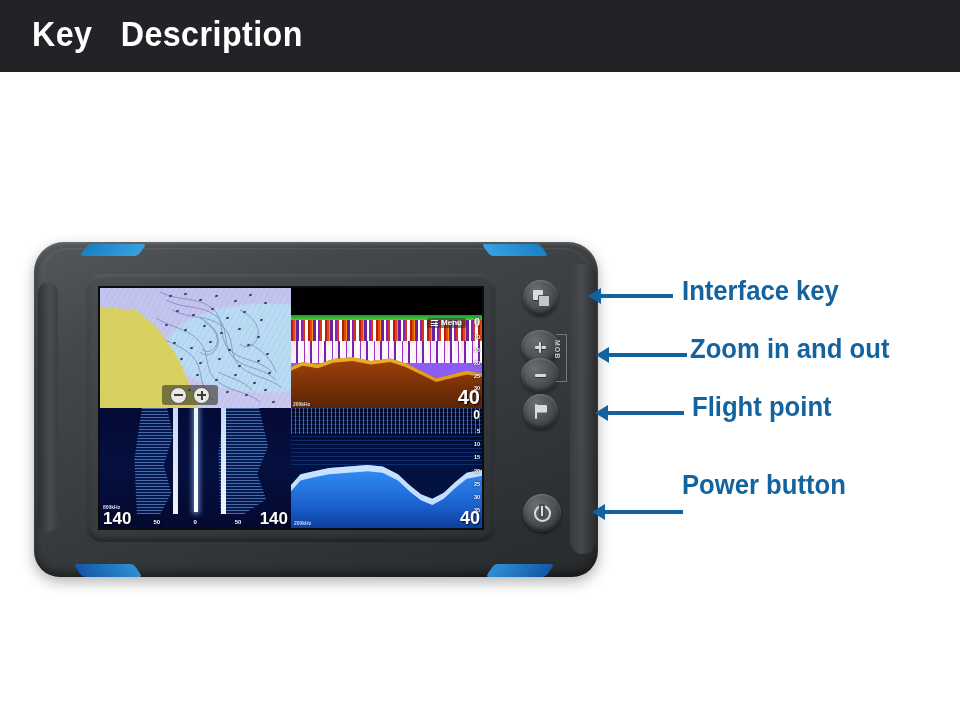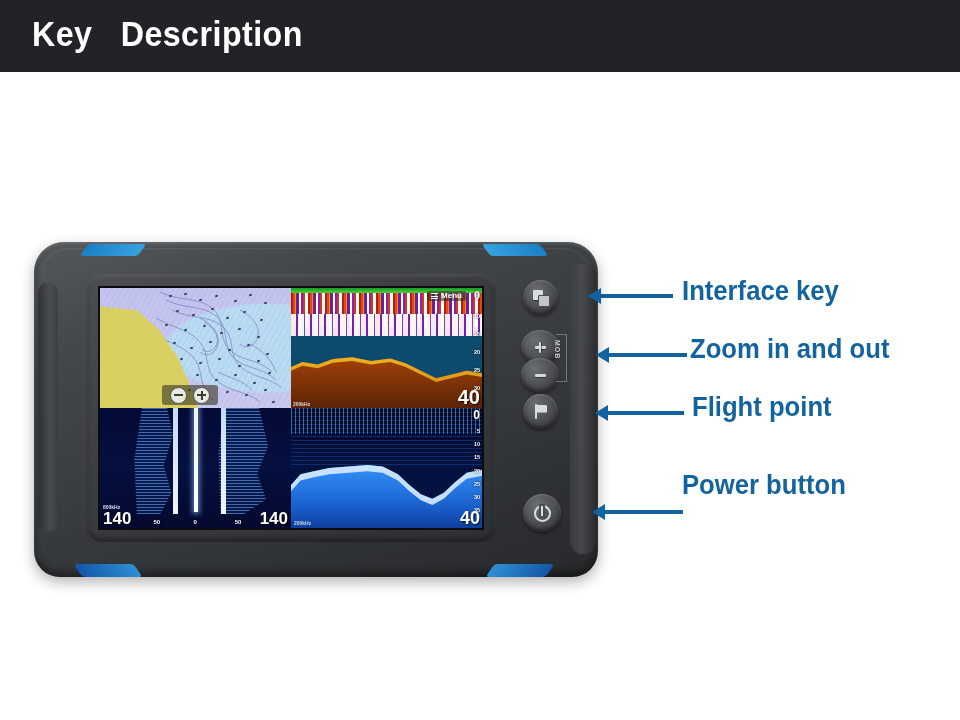--- a/index.html
+++ b/index.html
@@ -172,21 +172,21 @@
   .zbtn:before {
     content:""; position:absolute; left:3px; top:6px;
     width:9px; height:2px; background:#3c3b34;
   }
   .zbtn.plus:after {
     content:""; position:absolute; left:6.5px; top:3px;
     width:2px; height:9px; background:#3c3b34;
   }
 
   
-  .pane-sonar-o { background: #0c4a6e; }
+  .pane-sonar-o { background: #8b5cf6; margin-top: 27px; }
   .so-topband {
     position: absolute; left:0; top:0; width:100%; height:7px;
     background: linear-gradient(180deg,#0f9d2a 0%, #46c234 55%, #8fd12a 100%);
   }
   .so-clutter {
     position: absolute; left:0; top:5px; width:100%; height:34px;
     background:
       repeating-linear-gradient(90deg,
         #b81c10 0 2px, #e04a10 2px 4px, #f08c18 4px 5px,
         #6a1fa0 5px 8px, #ffffff 8px 10px, #8a22b8 10px 12px,

